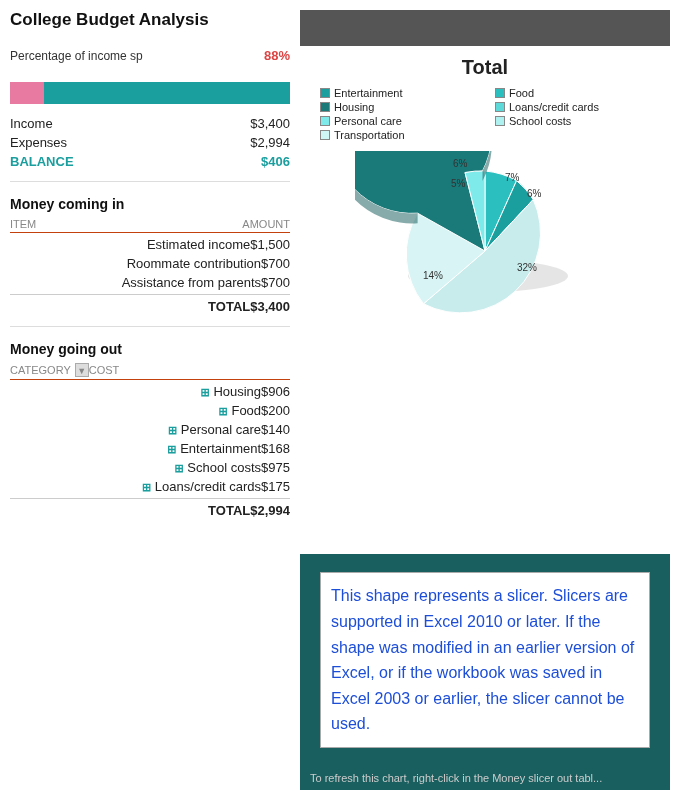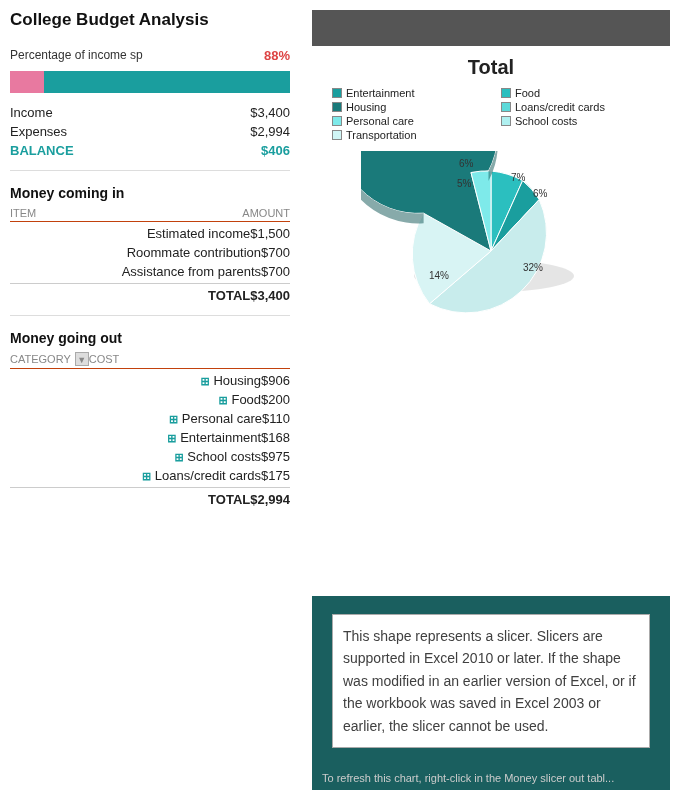--- a/index.html
+++ b/index.html
@@ -9,42 +9,43 @@
       background: #fff;
       width: 680px;
       min-height: 800px;
       color: #222;
     }
     .container {
       display: flex;
       width: 680px;
       min-height: 800px;
       padding: 10px;
-      gap: 12px;
+      gap: 0;
     }
     .left-panel {
       width: 290px;
       flex-shrink: 0;
       padding-right: 10px;
     }
     .right-panel {
       flex: 1;
       display: flex;
       flex-direction: column;
     }
     h1.main-title {
       font-size: 17px;
       font-weight: bold;
       margin-bottom: 18px;
       color: #111;
     }
     .percentage-row {
       display: flex;
       justify-content: space-between;
-      margin-bottom: 8px;
+      align-items: center;
+      margin-bottom: 19px;
     }
     .percentage-label { font-size: 12px; color: #333; }
     .percentage-value { color: #d44; font-weight: bold; font-size: 13px; }
     .progress-bar-bg {
       width: 100%;
       height: 22px;
       background: #1a9e9e;
       position: relative;
       margin-bottom: 10px;
     }
@@ -172,23 +173,23 @@
     .slicer-box {
       background: #1a5f5f;
       color: #fff;
       padding: 10px 12px;
       font-size: 12px;
       line-height: 1.5;
       margin-top: 0;
     }
     .slicer-inner {
       background: #fff;
-      color: #404040;
+      color: #1d4ed8;
       padding: 10px;
-      font-size: 14px;
+      font-size: 16px;
       line-height: 1.6;
       border: 1px solid #aaa;
       margin: 8px;
     }
     .refresh-bar {
       background: #1a5f5f;
       color: #ccc;
       font-size: 11px;
       padding: 6px 10px;
     }
@@ -262,21 +263,21 @@
         <div class="data-row">
           <span><span class="expand-icon">⊞</span> Housing</span>
           <span>$906</span>
         </div>
         <div class="data-row">
           <span><span class="expand-icon">⊞</span> Food</span>
           <span>$200</span>
         </div>
         <div class="data-row">
           <span><span class="expand-icon">⊞</span> Personal care</span>
-          <span>$110</span>
+          <span>$140</span>
         </div>
         <div class="data-row">
           <span><span class="expand-icon">⊞</span> Entertainment</span>
           <span>$168</span>
         </div>
         <div class="data-row">
           <span><span class="expand-icon">⊞</span> School costs</span>
           <span>$975</span>
         </div>
         <div class="data-row">

